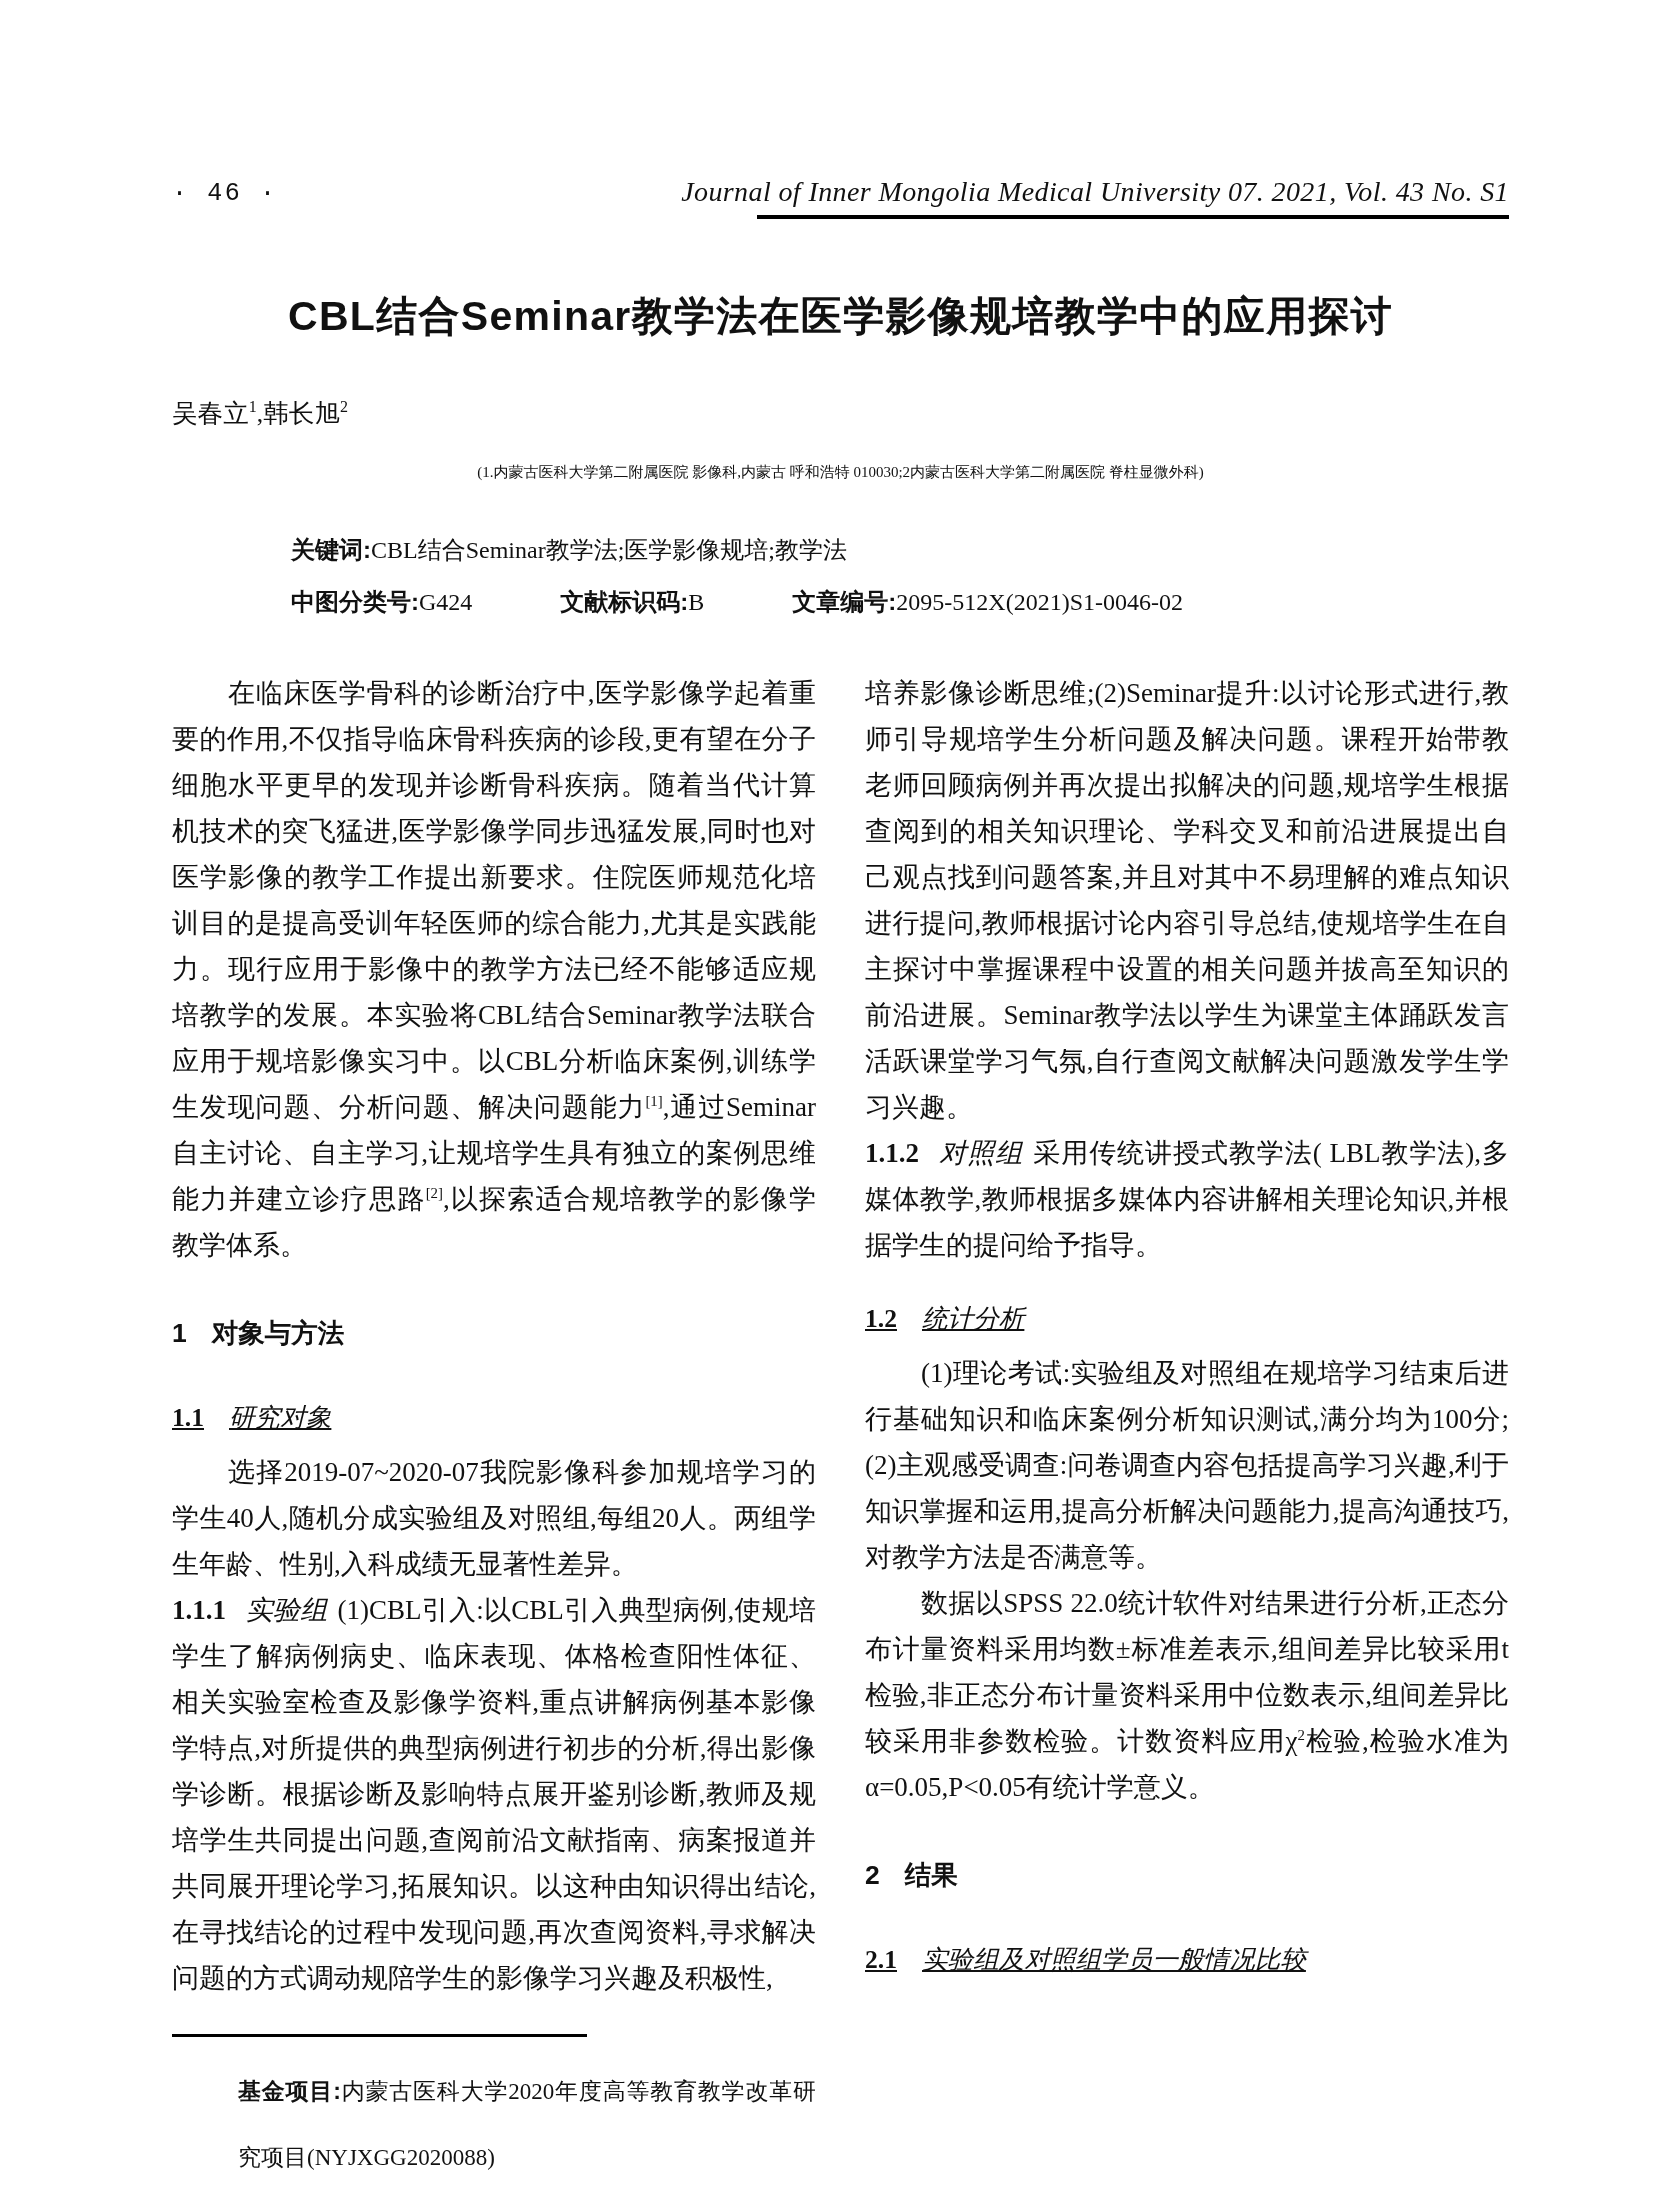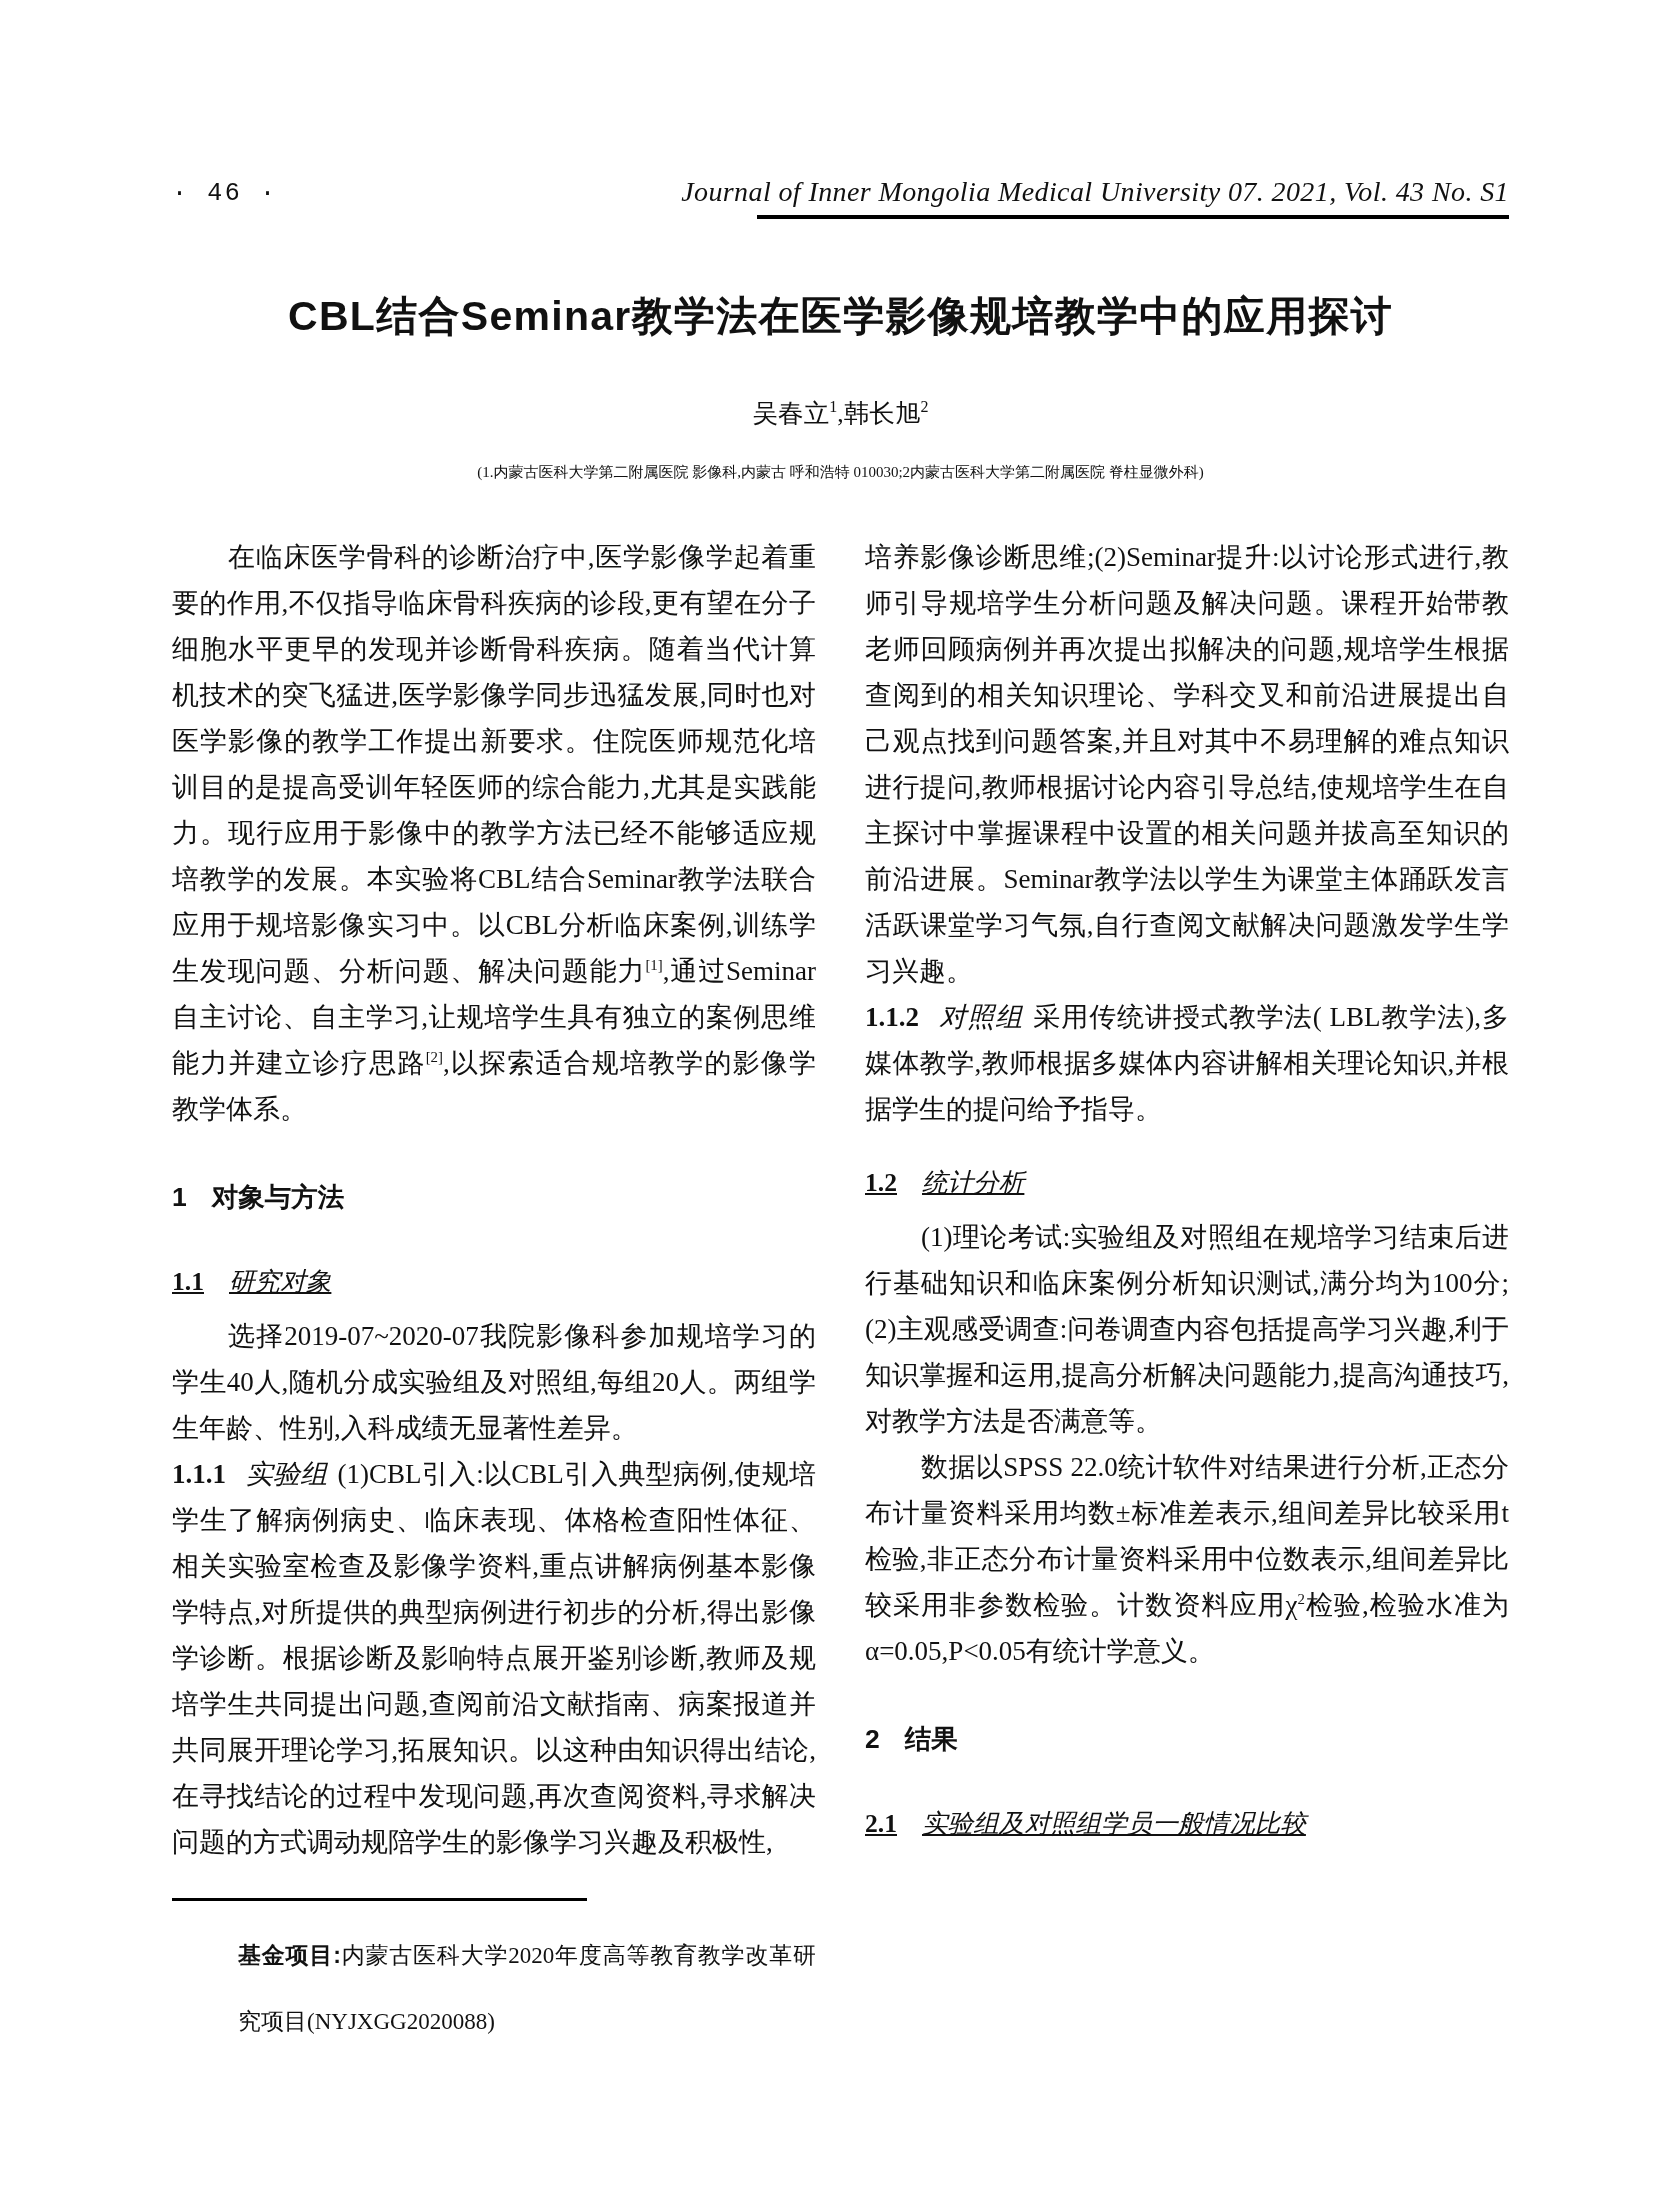--- a/index.html
+++ b/index.html
@@ -17,21 +17,21 @@
   .header{display:flex;justify-content:space-between;align-items:flex-end;padding-top:176px;}
   .page-num{font-size:25px;letter-spacing:2.6px;font-family:Liberation Mono, monospace;}
   .journal-line{font-style:italic;font-size:28px;letter-spacing:0.4px;}
   .header-rule{height:4px;background:#000;width:752px;margin-left:auto;margin-top:7px;}
   
   .article-title{
     margin-top:70px;text-align:center;
     font-family:"Liberation Sans","DejaVu Sans",sans-serif;
     font-weight:700;font-size:41px;letter-spacing:1.3px;
   }
-  .authors{margin-top:52px;text-align:center;font-size:25.6px;}
+  .authors{margin-top:52px;font-size:25.6px;}
   .authors sup{font-size:16px;}
   .affiliation{margin-top:32px;text-align:center;font-size:15px;}
   
   .meta{margin-top:52px;margin-left:119px;font-size:24px;}
   .meta-line{margin-bottom:20px;}
   .meta-label{font-family:"Liberation Sans","DejaVu Sans",sans-serif;font-weight:700;}
   .meta-gap{display:inline-block;width:82px;}
   
   .columns{display:flex;gap:49px;margin-top:52px;}
   .col{width:644px;font-size:27px;line-height:46px;text-align:justify;}
@@ -65,20 +65,30 @@
       <span class="journal-line">Journal of Inner Mongolia Medical University 07. 2021, Vol. 43 No. S1</span>
     </div>
     <div class="header-rule"></div>
 
     <h1 class="article-title">CBL结合Seminar教学法在医学影像规培教学中的应用探讨</h1>
 
     <div class="authors"><span>吴春立</span><sup>1</sup><span>,</span><span>韩长旭</span><sup>2</sup></div>
 
     <div class="affiliation">(1.内蒙古医科大学第二附属医院 影像科,内蒙古  呼和浩特  010030;2内蒙古医科大学第二附属医院 脊柱显微外科)</div>
 
+    <div class="meta">
+      <div class="meta-line">
+        <span class="meta-label">关键词:</span><span>CBL结合Seminar教学法;医学影像规培;教学法</span>
+      </div>
+      <div class="meta-line">
+        <span class="meta-label">中图分类号:</span><span>G424</span><span class="meta-gap"></span>
+        <span class="meta-label">文献标识码:</span><span>B</span><span class="meta-gap"></span>
+        <span class="meta-label">文章编号:</span><span>2095-512X(2021)S1-0046-02</span>
+      </div>
+    </div>
 
     <div class="columns">
 
       <div class="col">
         <p class="para indent"><span>在临床医学骨科的诊断治疗中,医学影像学起着重要的作用,不仅指导临床骨科疾病的诊段,更有望在分子细胞水平更早的发现并诊断骨科疾病。随着当代计算机技术的突飞猛进,医学影像学同步迅猛发展,同时也对医学影像的教学工作提出新要求。住院医师规范化培训目的是提高受训年轻医师的综合能力,尤其是实践能力。现行应用于影像中的教学方法已经不能够适应规培教学的发展。本实验将CBL结合Seminar教学法联合应用于规培影像实习中。以CBL分析临床案例,训练学生发现问题、分析问题、解决问题能力</span><sup>[1]</sup><span>,通过Seminar自主讨论、自主学习,让规培学生具有独立的案例思维能力并建立诊疗思路</span><sup>[2]</sup><span>,以探索适合规培教学的影像学教学体系。</span></p>
 
         <div class="h1">
           <span class="num">1</span><span>对象与方法</span>
         </div>
 

